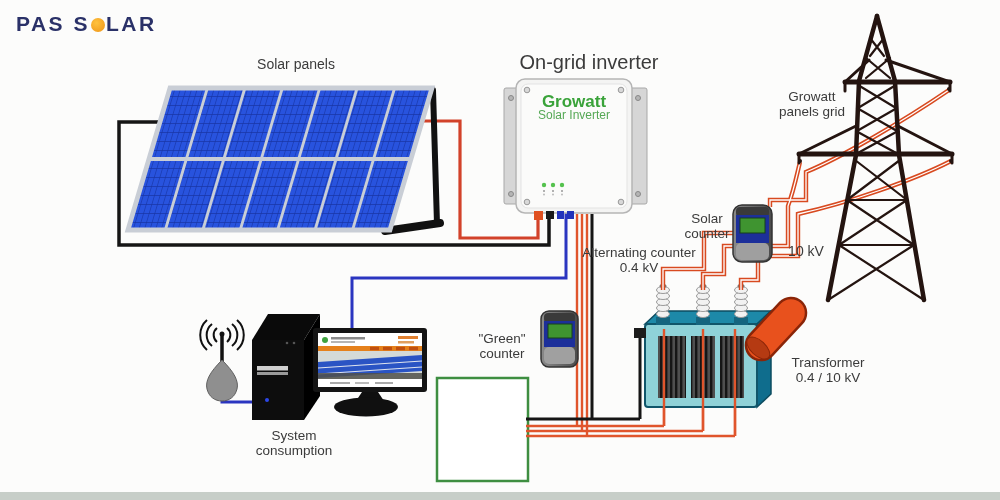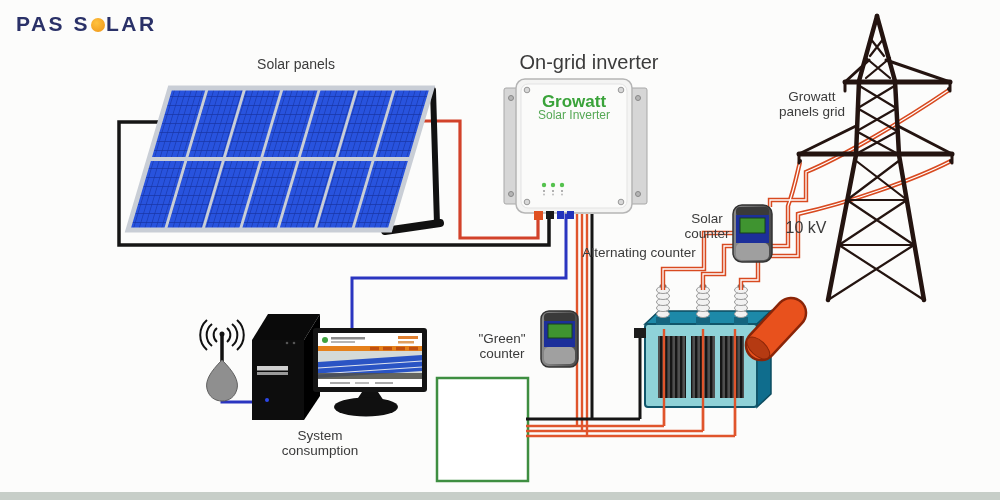--- a/index.html
+++ b/index.html
@@ -266,40 +266,45 @@
 <div class="lbl" style="left:519px;top:55px;width:140px;font-size:20px">On-grid inverter</div>
 
 <div class="lbl" style="left:762px;top:89px;width:100px">
   <div>Growatt</div>
   <div>panels grid</div>
 </div>
 
 
 <div class="lbl" style="left:564px;top:245px;width:150px">
   <div>Alternating counter</div>
+  <div>0.4 kV</div>
 </div>
 
 <div class="lbl" style="left:667px;top:211px;width:80px">
   <div>Solar</div>
   <div>counter</div>
 </div>
 
-<div class="lbl" style="left:776px;top:220px;width:60px;font-size:16px">10 kV</div>
+<div class="lbl" style="left:776px;top:244px;width:60px;font-size:14px">10 kV</div>
 
 <div class="lbl" style="left:452px;top:331px;width:100px">
   <div>"Green"</div>
   <div>counter</div>
 </div>
 
 
-<div class="lbl" style="left:260px;top:428px;width:120px">
+<div class="lbl" style="left:234px;top:428px;width:120px">
   <div>System</div>
   <div>consumption</div>
 </div>
 
+<div class="lbl" style="left:768px;top:355px;width:120px">
+  <div>Transformer</div>
+  <div>0.4 / 10 kV</div>
+</div>
 
 <div class="growatt">
   <div class="gw-brand">Growatt</div>
   <div class="gw-sub">Solar Inverter</div>
 </div>
 
 <div class="bottom-strip"></div>
 
 </div>
 

